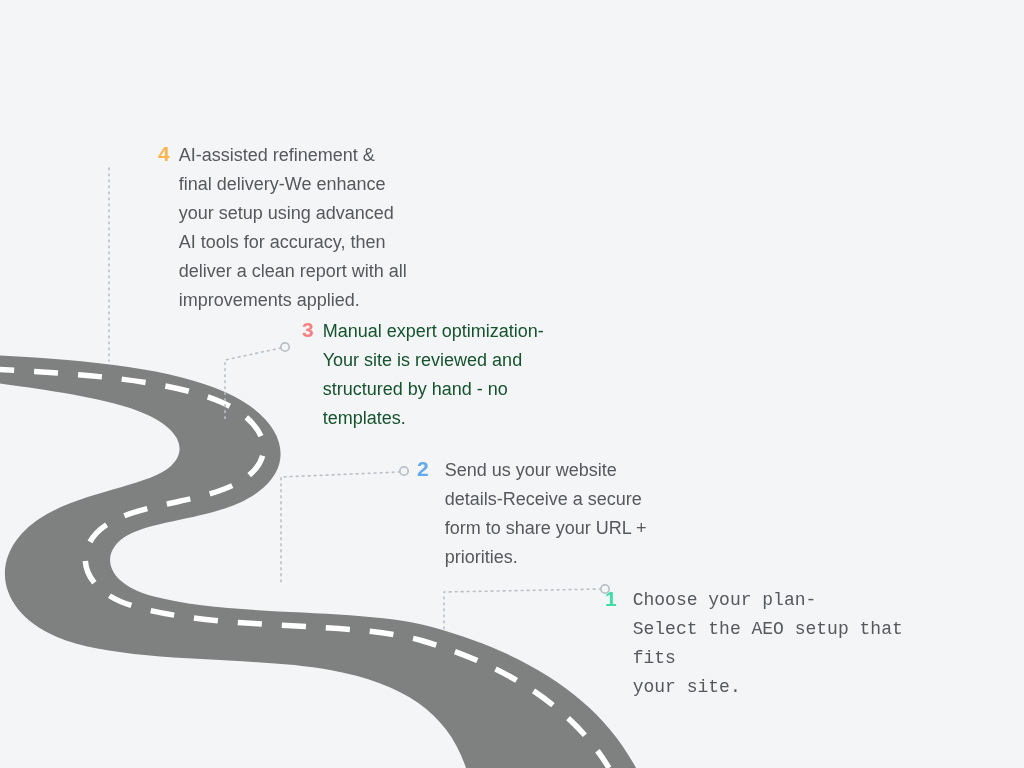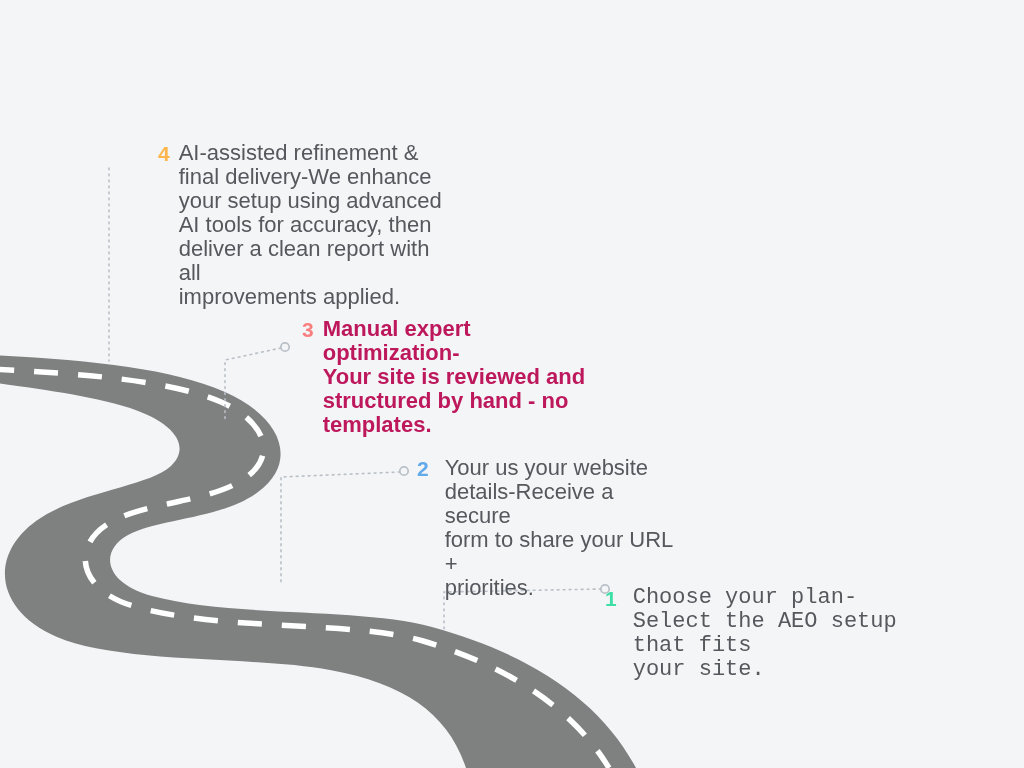--- a/index.html
+++ b/index.html
@@ -45,22 +45,22 @@
     align-items: flex-start;
   }
   .step-num {
     font-size: 21px;
     font-weight: bold;
     line-height: 26px;
     flex: 0 0 auto;
     white-space: nowrap;
   }
   .step-text {
-    font-size: 22px;
-    line-height: 24px;
+    font-size: 18px;
+    line-height: 29px;
     color: #55585c;
     white-space: pre-line;
     flex: 0 0 auto;
   }
   
   #step-4 { left: 158px; top: 141px; }
   #step-4 .step-text { margin-left: 9px; width: 270px; }
   #step-3 { left: 302px; top: 317px; }
   #step-3 .step-text { margin-left: 9px; width: 265px; }
   #step-2 { left: 417px; top: 456px; }
@@ -130,29 +130,29 @@
     <span class="step-text" style="color: rgb(85, 88, 92);">AI-assisted refinement &amp;
 final delivery-We enhance
 your setup using advanced
 AI tools for accuracy, then
 deliver a clean report with all
 improvements applied.</span>
   </div>
 
   <div class="step" id="step-3">
     <span class="step-num" style="color: rgb(249, 127, 127);">3</span>
-    <span class="step-text" style="color: #be185d; font-weight: bold;">Manual expert optimization-
+    <span class="step-text" style="color: #14532d;">Manual expert optimization-
 Your site is reviewed and
 structured by hand - no
 templates.</span>
   </div>
 
   <div class="step" id="step-2">
     <span class="step-num" style="color: rgb(98, 170, 234);">2</span>
-    <span class="step-text" style="color: rgb(85, 88, 92);">Your us your website
+    <span class="step-text" style="color: rgb(85, 88, 92);">Send us your website
 details-Receive a secure
 form to share your URL +
 priorities.</span>
   </div>
 
   <div class="step" id="step-1">
     <span class="step-num" style="color: rgb(61, 223, 166);">1</span>
     <span class="step-text" style="color: rgb(85, 88, 92); font-family: Liberation Mono, monospace;">Choose your plan-
 Select the AEO setup that fits
 your site.</span>

